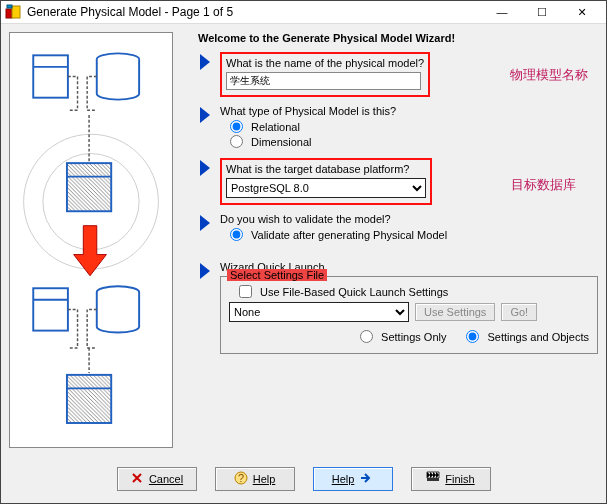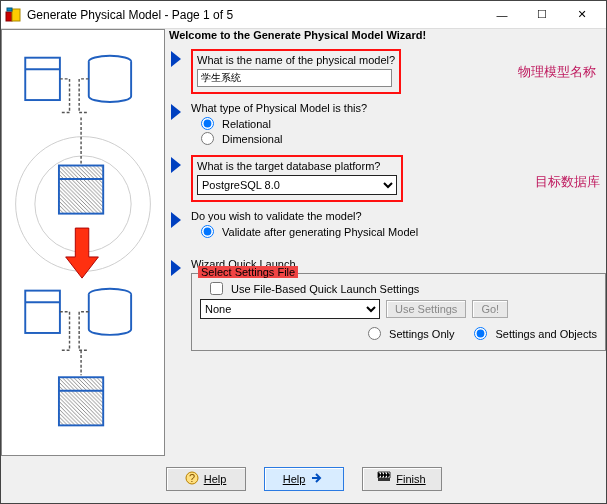--- a/index.html
+++ b/index.html
@@ -2,21 +2,21 @@
 <html><head>
 <meta charset="utf-8">
 <style>
 * { box-sizing: border-box; font-family: "Microsoft Sans Serif", Tahoma, sans-serif; font-size: 11px; }
 body { margin: 0; background: #fff; }
 .window { width: 607px; height: 504px; border: 1px solid #444; background: #f0f0f0; display: flex; flex-direction: column; }
 .titlebar { height: 28px; background: #fff; display: flex; align-items: center; padding: 0 4px; border-bottom: 1px solid #ddd; }
 .titlebar .icon { width: 16px; height: 16px; margin-right: 6px; display: inline-flex; }
 .titlebar .title { flex: 1; font-size: 12px; }
 .tbbtn { width: 40px; height: 22px; display: flex; align-items: center; justify-content: center; }
-.body { flex: 1; display: flex; padding: 0; gap: 4px; }
+.body { flex: 1; display: flex; padding: 8px; gap: 25px; }
 .sidebar { width: 164px; border: 1px solid #888; background: #fff; padding: 4px; position: relative; }
 .sidebar svg { width: 100%; height: 100%; }
 .main { flex: 1; display: flex; flex-direction: column; }
 .welcome { font-weight: bold; font-size: 11px; margin-bottom: 8px; }
 .section { display: flex; align-items: flex-start; margin-bottom: 8px; position: relative; }
 .arrow { width: 0; height: 0; border-top: 8px solid transparent; border-bottom: 8px solid transparent; border-left: 10px solid #0040c0; margin: 2px 10px 0 2px; flex-shrink: 0; }
 .content { flex: 1; }
 .q { margin-bottom: 3px; }
 .redbox { border: 2.5px solid #ff1010; padding: 3px 4px 5px 4px; display: inline-block; }
 .annotation { position: absolute; color: #be185d; font-size: 13px; font-family: SimSun, serif; }
@@ -127,21 +127,21 @@
       </div>
 
       <div class="section">
         <div class="arrow"></div>
         <div class="content">
           <div class="redbox">
             <div class="q">What is the target database platform?</div>
             <select><option>PostgreSQL 8.0</option></select>
           </div>
         </div>
-        <div class="annotation" style="right:6px;top:18px;">目标数据库</div>
+        <div class="annotation" style="right:22px;top:18px;">目标数据库</div>
       </div>
 
       <div class="section">
         <div class="arrow"></div>
         <div class="content">
           <div class="q">Do you wish to validate the model?</div>
           <div class="radio-row">
               <input type="radio" checked="" style="">
               <span>Validate after generating Physical Model</span>
             </div>
@@ -175,20 +175,26 @@
             </div>
           </div>
         </div>
       </div>
     </div>
   </div>
 
   <div class="footer">
     <div class="fbtn">
       <span><svg width="14" height="14">
+            <path d="M3 3l8 8M11 3l-8 8" stroke="#c00" stroke-width="2"></path>
+          </svg></span>
+      <span><span class="hot">Cancel</span></span>
+    </div>
+    <div class="fbtn">
+      <span><svg width="14" height="14">
             <circle cx="7" cy="7" r="6" fill="#ffe080" stroke="#b88000"></circle>
             <text x="7" y="11" text-anchor="middle" font-size="10" fill="#805000">?</text>
           </svg></span>
       <span><span class="hot">Help</span></span>
     </div>
     <div class="fbtn active">
       <span><span class="hot">Help</span></span>
       <span><svg width="14" height="14">
             <path d="M2 7h7M6 3l4 4-4 4" stroke="#0050c0" stroke-width="2" fill="none"></path>
           </svg></span>

